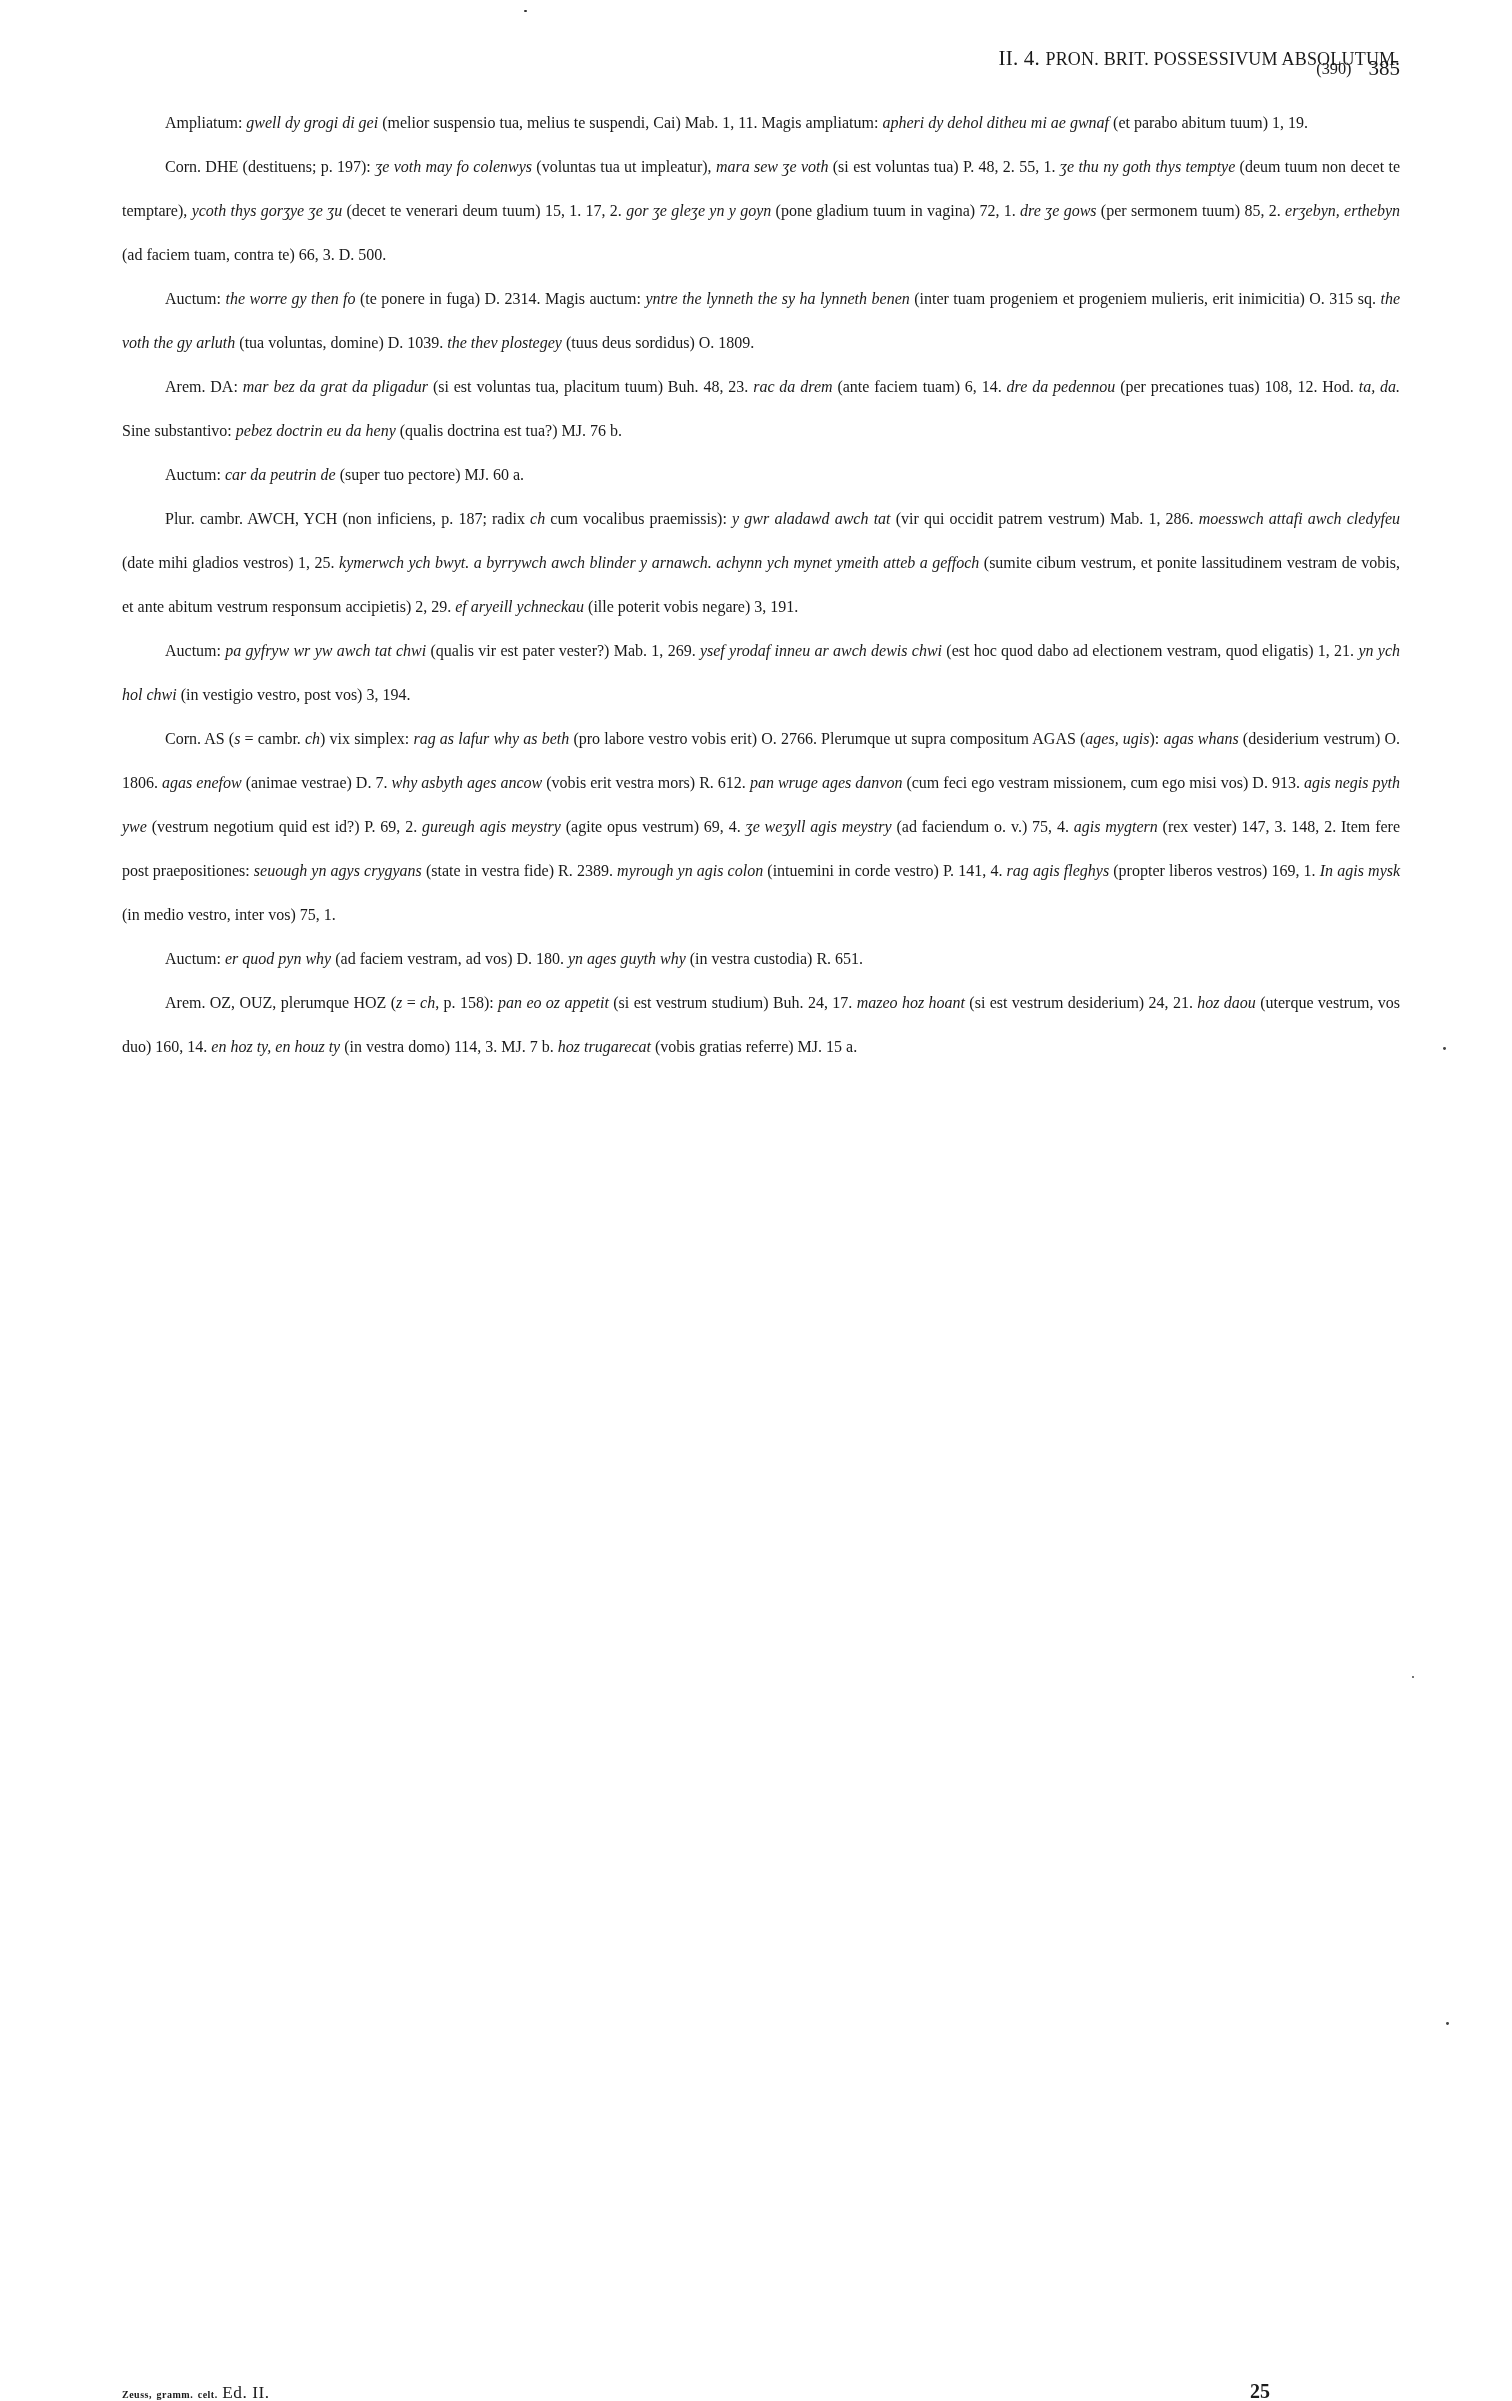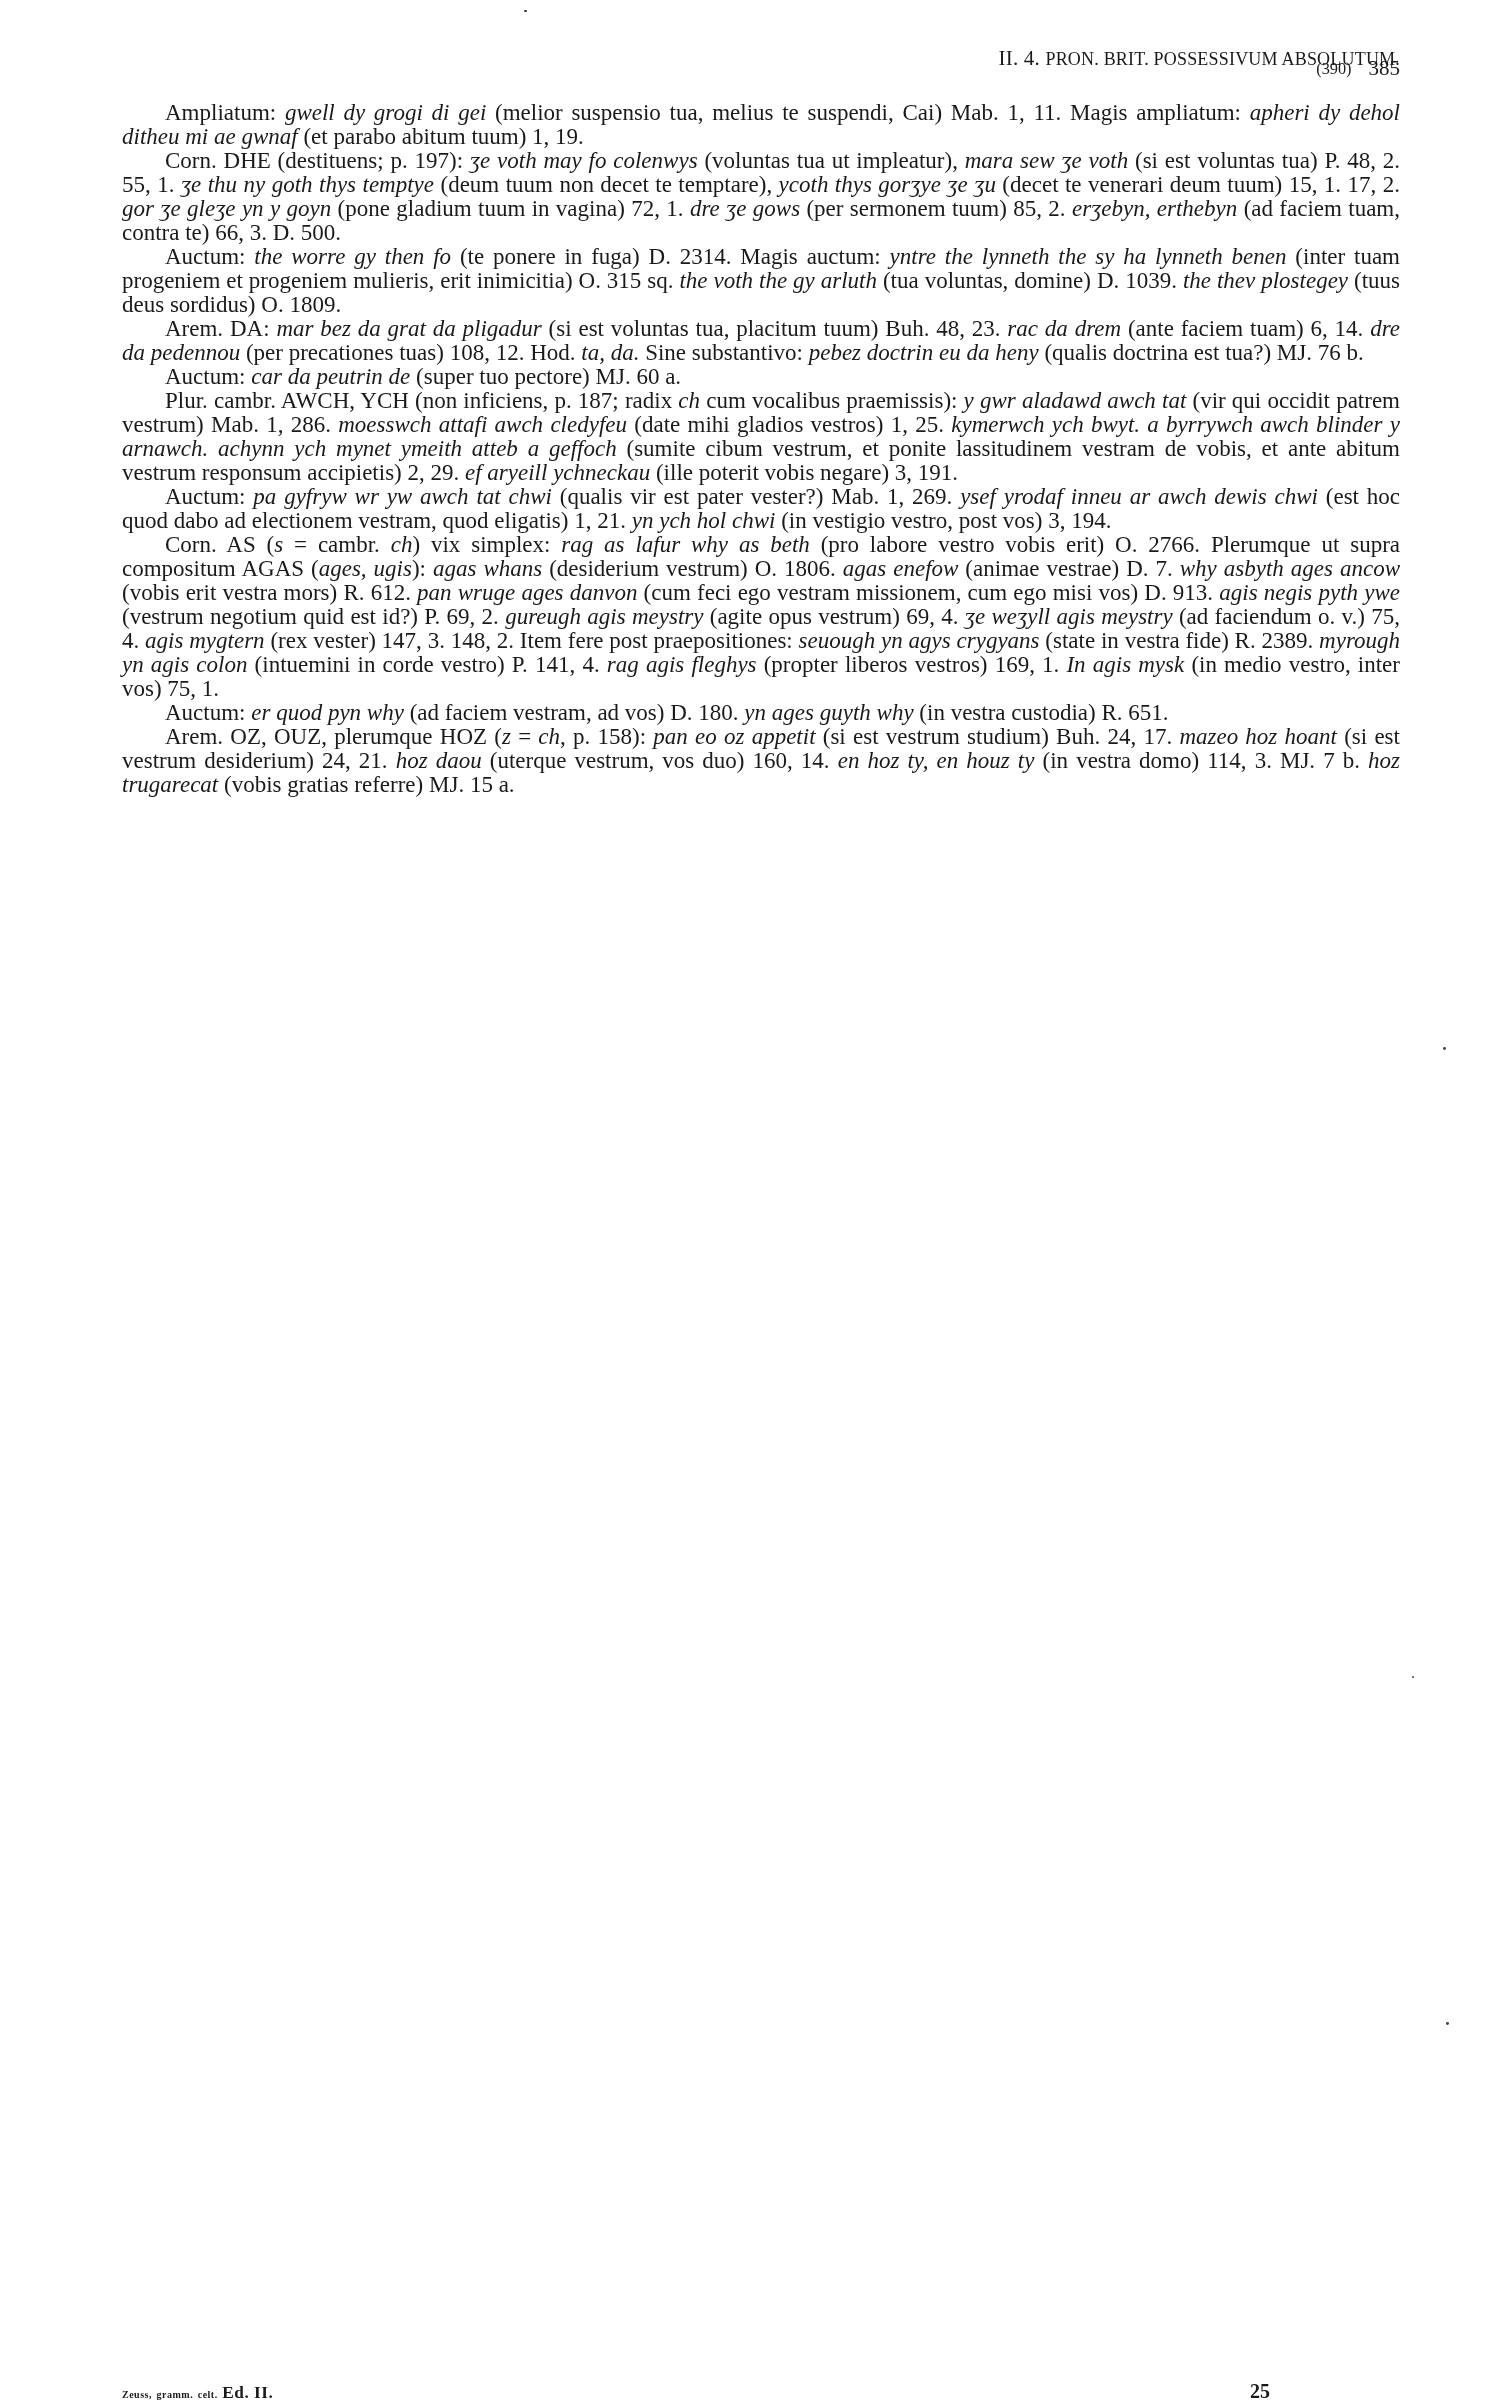--- a/index.html
+++ b/index.html
@@ -53,22 +53,22 @@
     white-space: nowrap;
   }
   .header-right .paren {
     font-size: 16.3px;
     margin-right: 17px;
     vertical-align: 1px;
   }
   
   p.para {
     margin: 0;
-    font-size: 23px;
-    line-height: 24px;
+    font-size: 16px;
+    line-height: 44px;
     text-align: justify;
     text-justify: inter-word;
     text-indent: 0;
     hyphens: manual;
   }
   p.indent {
     text-indent: 43px;
   }
   i, .it {
     font-style: italic;
@@ -89,21 +89,21 @@
   }
   .footer-left {
     letter-spacing: 0.5px;
   }
   .footer-left .sc {
     font-size: 10px;
     font-weight: 700;
   }
   .footer-left .big {
     font-size: 17.3px;
-    font-weight: 700;
+    font-weight: 400;
   }
   .footer-right {
     font-size: 20px;
     font-weight: 700;
     padding-right: 130px;
   }
   .dot-top {
     position: absolute;
     left: 524px;
     top: 9.6px;

